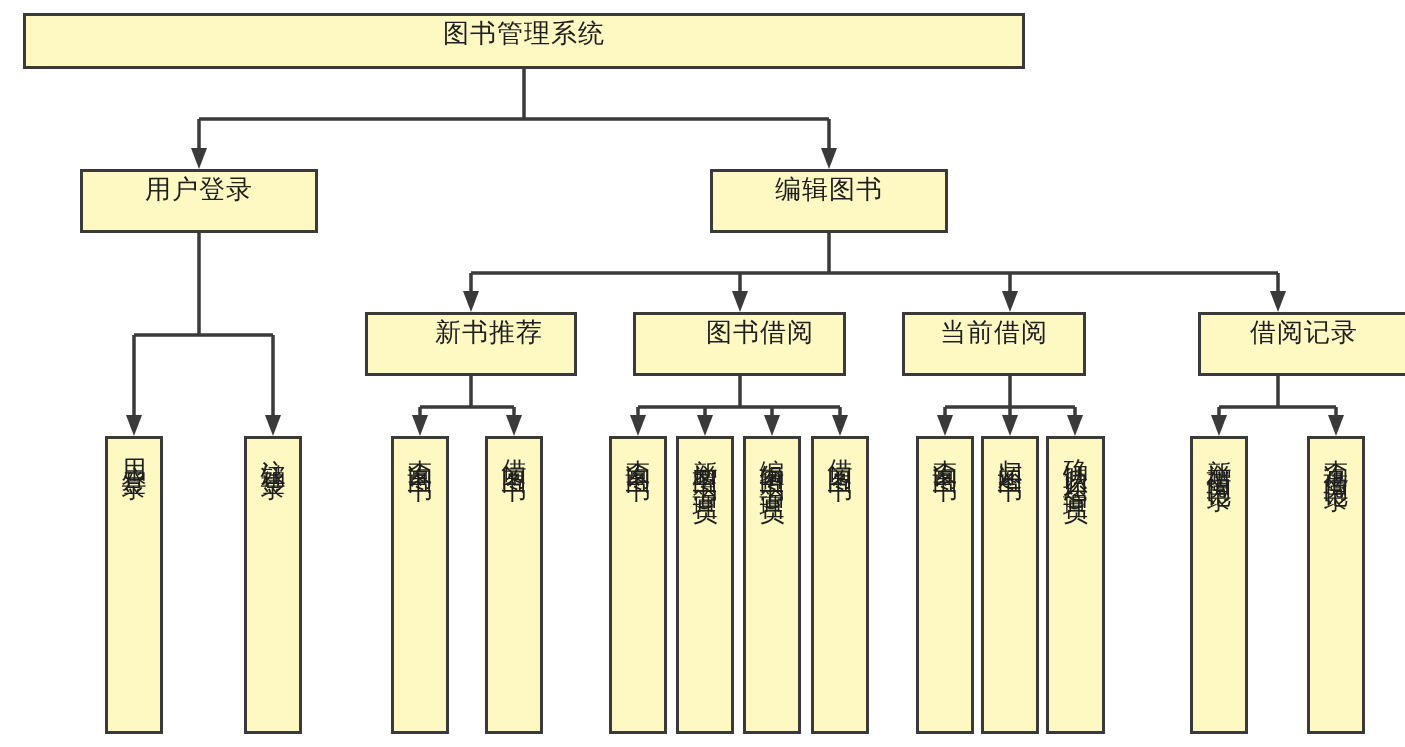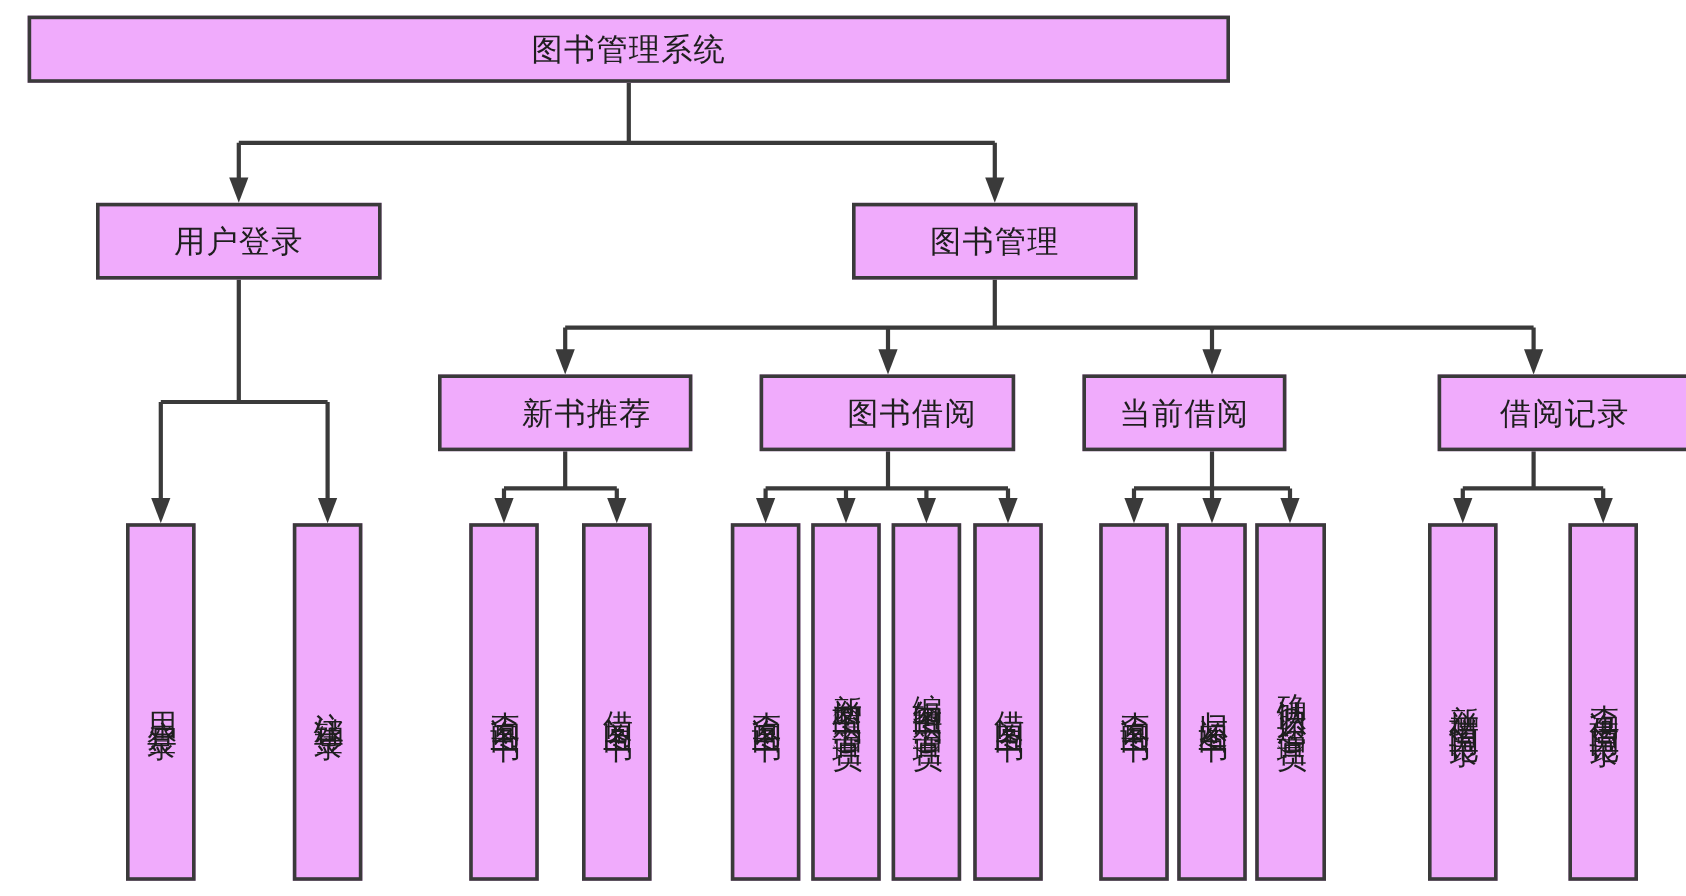--- a/index.html
+++ b/index.html
@@ -8,24 +8,23 @@
     width: 1405px;
     height: 747px;
     background: #ffffff;
     font-family: "Liberation Sans", sans-serif;
     overflow: hidden;
   }
   svg.wires { position: absolute; left: 0; top: 0; z-index: 1; }
   .node {
     position: absolute;
     box-sizing: border-box;
-    background: #f0abfc;
+    background: #fef9c3;
     border: 3px solid #3a3a3a;
     display: flex;
-    align-items: center;
     justify-content: center;
     color: #1e1e1e;
     z-index: 2;
   }
   .h-label {
     font-size: 26px;
     letter-spacing: 1px;
     white-space: nowrap;
   }
   .v-label {
@@ -85,30 +84,30 @@
   </svg>
 
   <div class="node" style="left:23px; top:13px; width:1002px; height:56px;">
     <span class="h-label">图书管理系统</span>
   </div>
 
   <div class="node" style="left:80px; top:169px; width:238px; height:64px;">
     <span class="h-label">用户登录</span>
   </div>
   <div class="node" style="left:710px; top:169px; width:238px; height:64px;">
-    <span class="h-label">图书管理</span>
+    <span class="h-label">编辑图书</span>
   </div>
 
   <div class="node" style="left:365px; top:312px; width:212px; height:64px;padding-left:36px;">
     <span class="h-label">新书推荐</span>
   </div>
   <div class="node" style="left:633px; top:312px; width:213px; height:64px;padding-left:41px;">
     <span class="h-label">图书借阅</span>
   </div>
-  <div class="node" style="left:902px; top:312px; width:170px; height:64px;">
+  <div class="node" style="left:902px; top:312px; width:184px; height:64px;">
     <span class="h-label">当前借阅</span>
   </div>
   <div class="node" style="left:1172px; top:312px; width:212px; height:64px;margin-left:26px;">
     <span class="h-label">借阅记录</span>
   </div>
 
   <div class="node" style="left:105px; top:436px; width:58px; height:298px;">
     <span class="v-label">用户登录</span>
   </div>
   <div class="node" style="left:244px; top:436px; width:58px; height:298px;">

